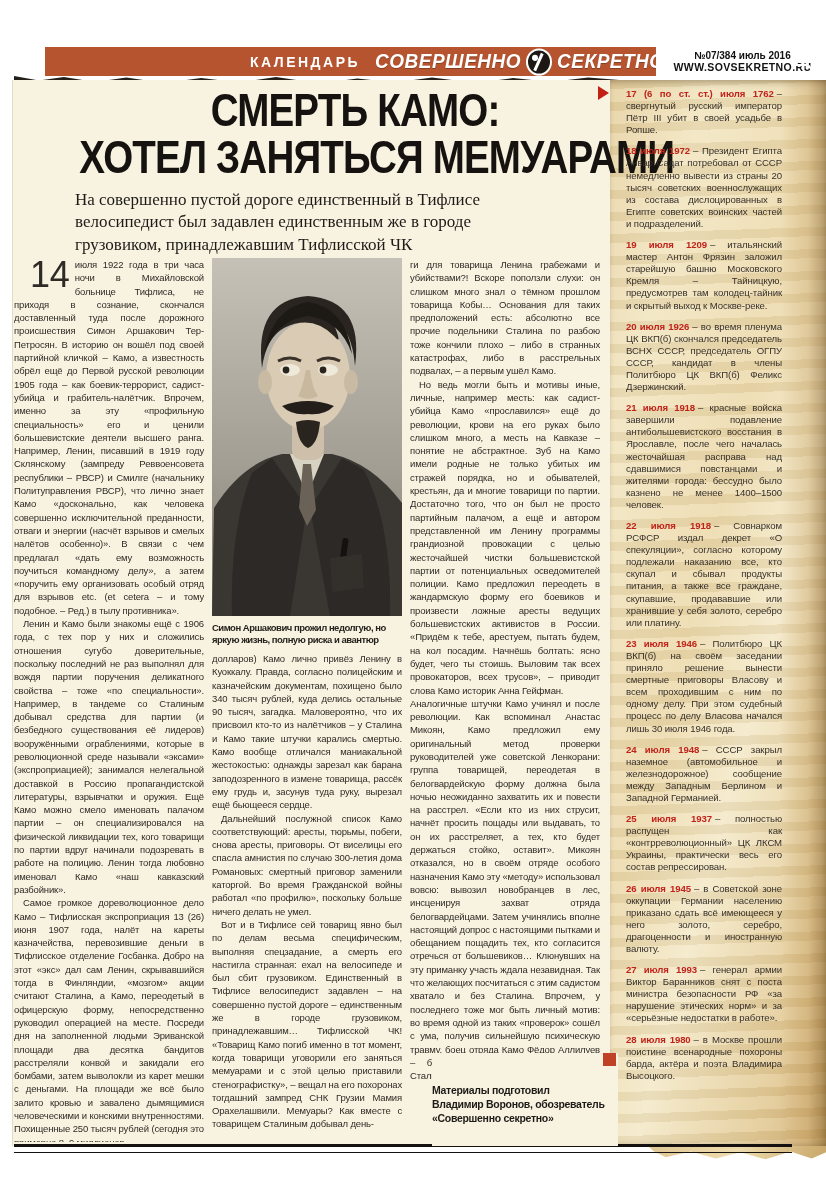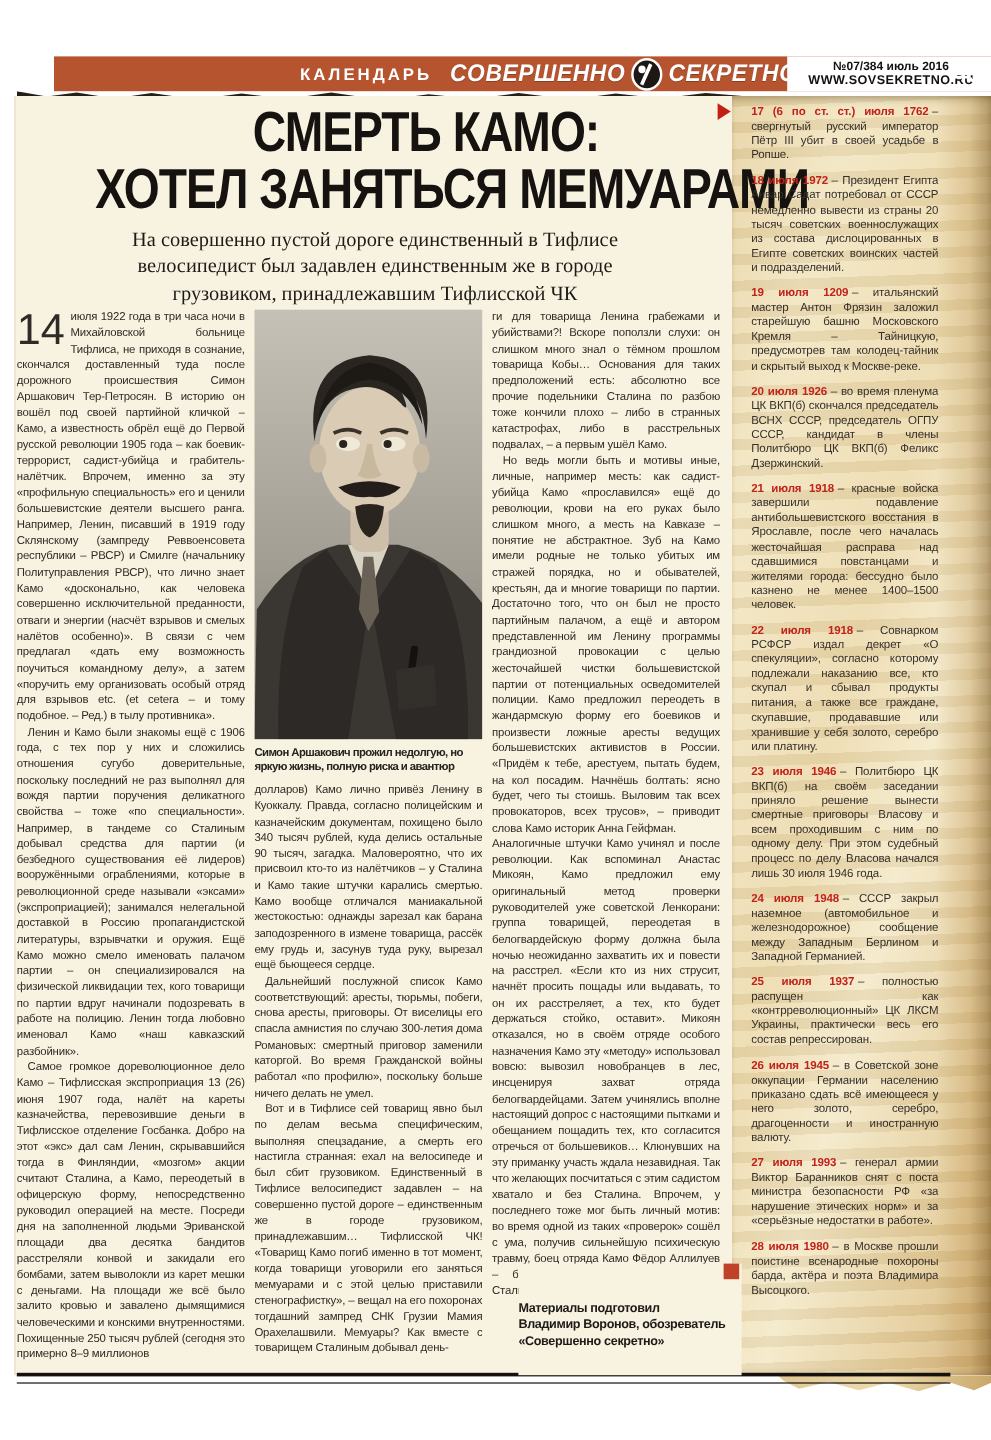--- a/index.html
+++ b/index.html
@@ -32,29 +32,29 @@
                   49% 85%,55% 35%,61% 75%,67% 25%,74% 80%,80% 30%,86% 70%,92% 25%,100% 65%,
                   100% 100%,0 100%);}
 
   
   .article-bg{position:absolute;left:12px;top:80px;width:600px;height:1066px;background:#f8f3e1;
               border-left:1px solid #e3dcc4;z-index:2;}
   .title{position:absolute;left:14px;top:86px;width:682px;text-align:center;color:#151210;
          font-weight:bold;line-height:47px;font-size:47px;z-index:3;}
   .title .tline{display:inline-block;transform:scaleX(.82);transform-origin:center;white-space:nowrap;
          letter-spacing:-1px;}
-  .subtitle{position:absolute;left:75px;top:189px;width:475px;text-align:center;z-index:3;
+  .subtitle{position:absolute;left:75px;top:189px;width:475px;z-index:3;
          font-family:"Liberation Serif",serif;font-size:17px;line-height:1.32;color:#1d1a17;}
 
   .cols{position:absolute;left:14px;top:258px;width:596px;height:884px;display:flex;gap:8px;z-index:3;}
   .col{width:190px;height:884px;overflow:hidden;flex:0 0 auto;}
   .body-p{margin:0;font-size:9.5px;line-height:13.3px;letter-spacing:-.15px;text-align:justify;
           color:#2e2b26;}
   .body-p.indent{text-indent:9px;}
-  .dropcap{float:left;font-size:36px;line-height:30px;padding:2px 5px 0 0;font-weight:400;color:#2e2b26;}
+  .dropcap{float:left;font-size:36px;line-height:30px;padding:2px 5px 0 16px;font-weight:400;color:#2e2b26;}
 
   
   .photo-wrap{position:relative;width:190px;margin-bottom:6px;}
   .photo{width:190px;height:358px;display:block;background:#b9b4aa;}
   .caption{font-size:9.5px;font-weight:bold;line-height:11.5px;letter-spacing:-.5px;color:#26231f;
            margin:3px 0 7px 0;}
 
   
   .end-block{position:absolute;left:432px;top:1053px;width:186px;height:93px;background:#f8f3e1;z-index:4;}
   .end-square{width:13px;height:13px;background:#bf4226;margin-left:auto;margin-right:2px;}

